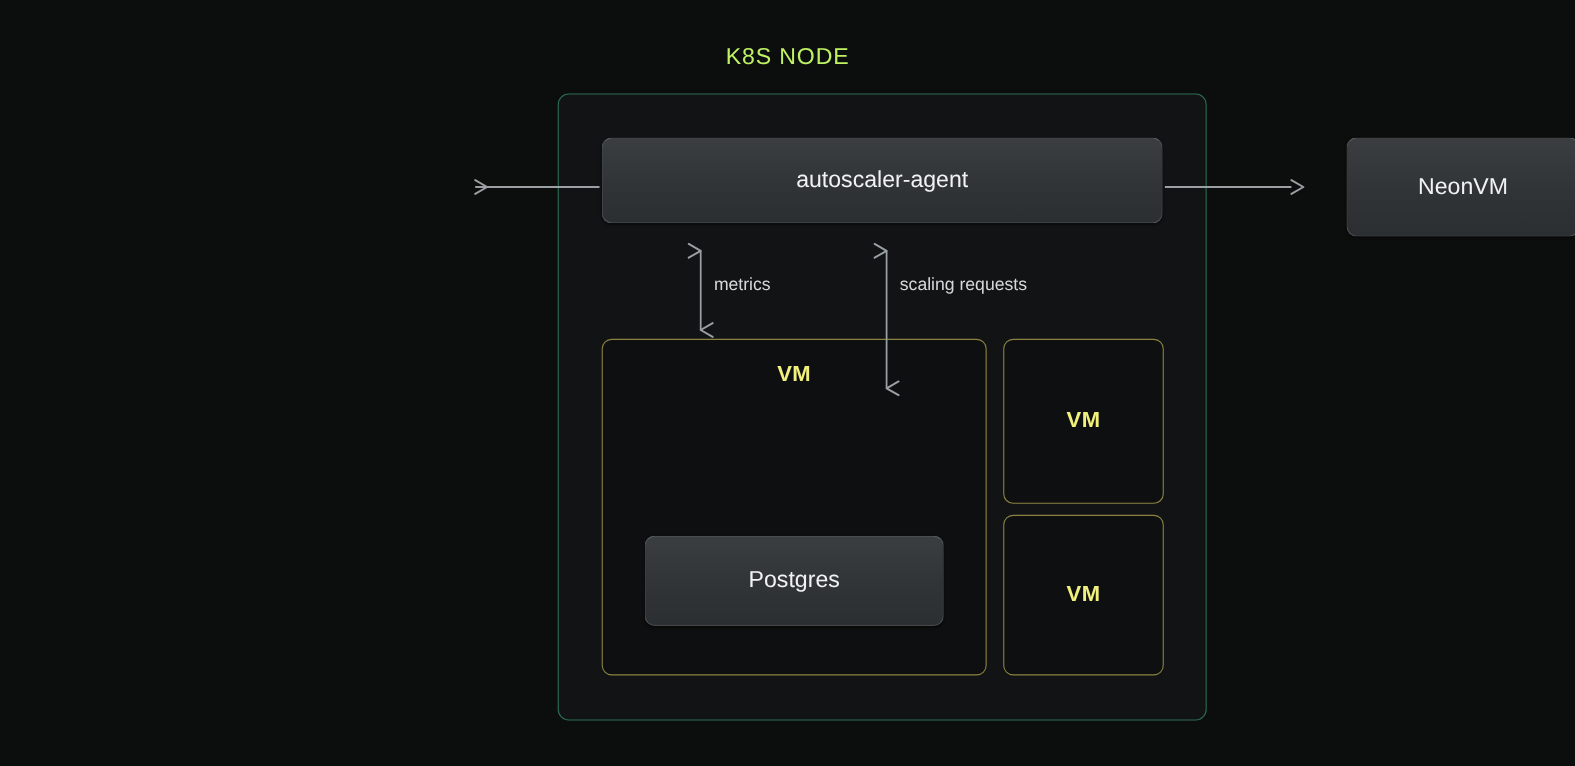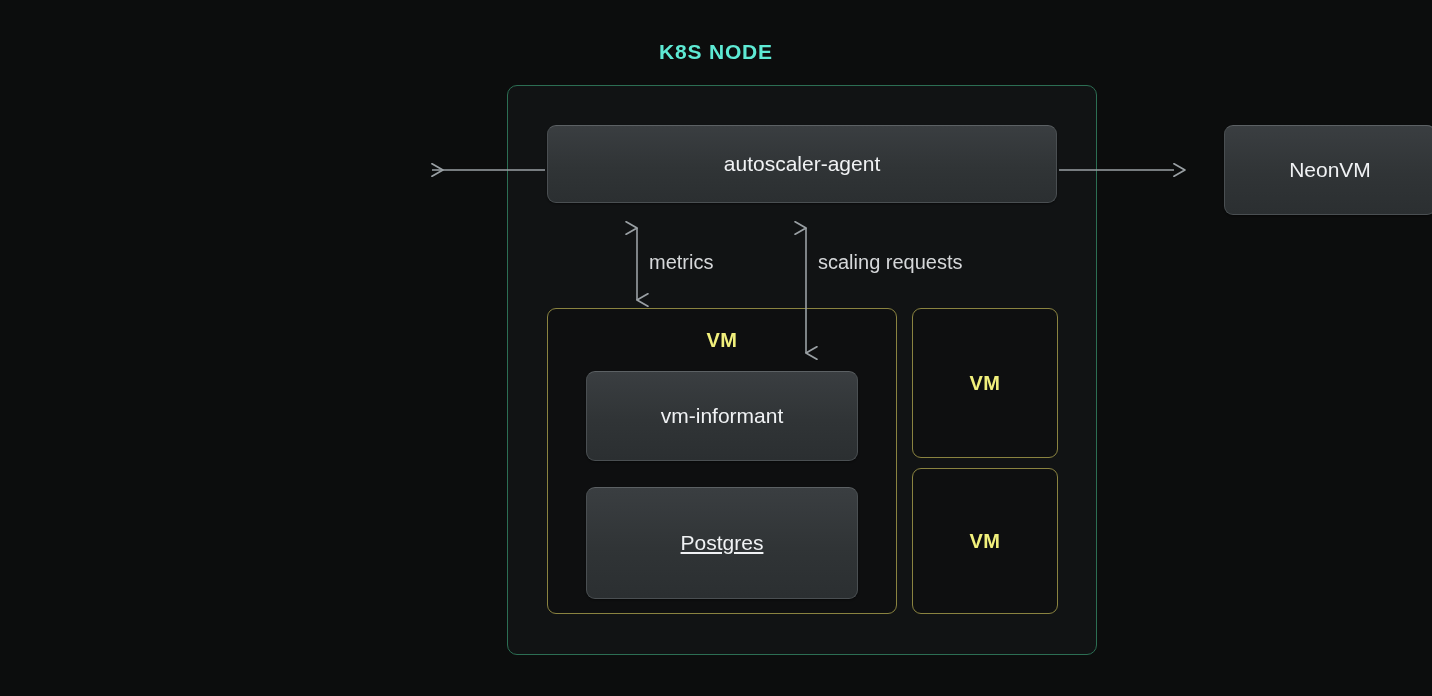--- a/index.html
+++ b/index.html
@@ -23,23 +23,23 @@
   }
 
   
   .node-title {
     position: absolute;
     left: 0;
     top: 40px;
     width: 1432px;
     text-align: center;
     font-size: 21px;
-    font-weight: bold;
+    font-weight: normal;
     letter-spacing: 0.8px;
-    color: #5eead4;
+    color: #bef264;
     user-select: none;
   }
 
   
   .k8s-node {
     position: absolute;
     left: 507px;
     top: 85px;
     width: 590px;
     height: 570px;
@@ -134,38 +134,37 @@
   .informant-box {
     left: 586px;
     top: 371px;
     width: 272px;
     height: 90px;
   }
   .postgres-box {
     left: 586px;
     top: 487px;
     width: 272px;
-    height: 112px;
-    text-decoration: underline;
+    height: 82px;
   }
 
   
   .arrow-layer {
     position: absolute;
     left: 0;
     top: 0;
     width: 1432px;
     height: 696px;
     pointer-events: none;
   }
 
   
   .edge-label {
     position: absolute;
-    font-size: 20px;
+    font-size: 16px;
     color: #d6d8da;
     white-space: nowrap;
     user-select: none;
   }
   .label-metrics {
     left: 649px;
     top: 251px;
   }
   .label-scaling {
     left: 818px;
@@ -187,23 +186,20 @@
   </div>
 
   <div class="chip agent-box">
     <span>autoscaler-agent</span>
   </div>
 
   <div class="vm-outline vm-main">
     <div class="vm-label vm-label-top">VM</div>
   </div>
 
-  <div class="chip informant-box">
-    <span>vm-informant</span>
-  </div>
 
   <div class="chip postgres-box">
     <span>Postgres</span>
   </div>
 
   <div class="vm-outline vm-right-1">
     <div class="vm-label vm-label-center">VM</div>
   </div>
 
   <div class="vm-outline vm-right-2">

